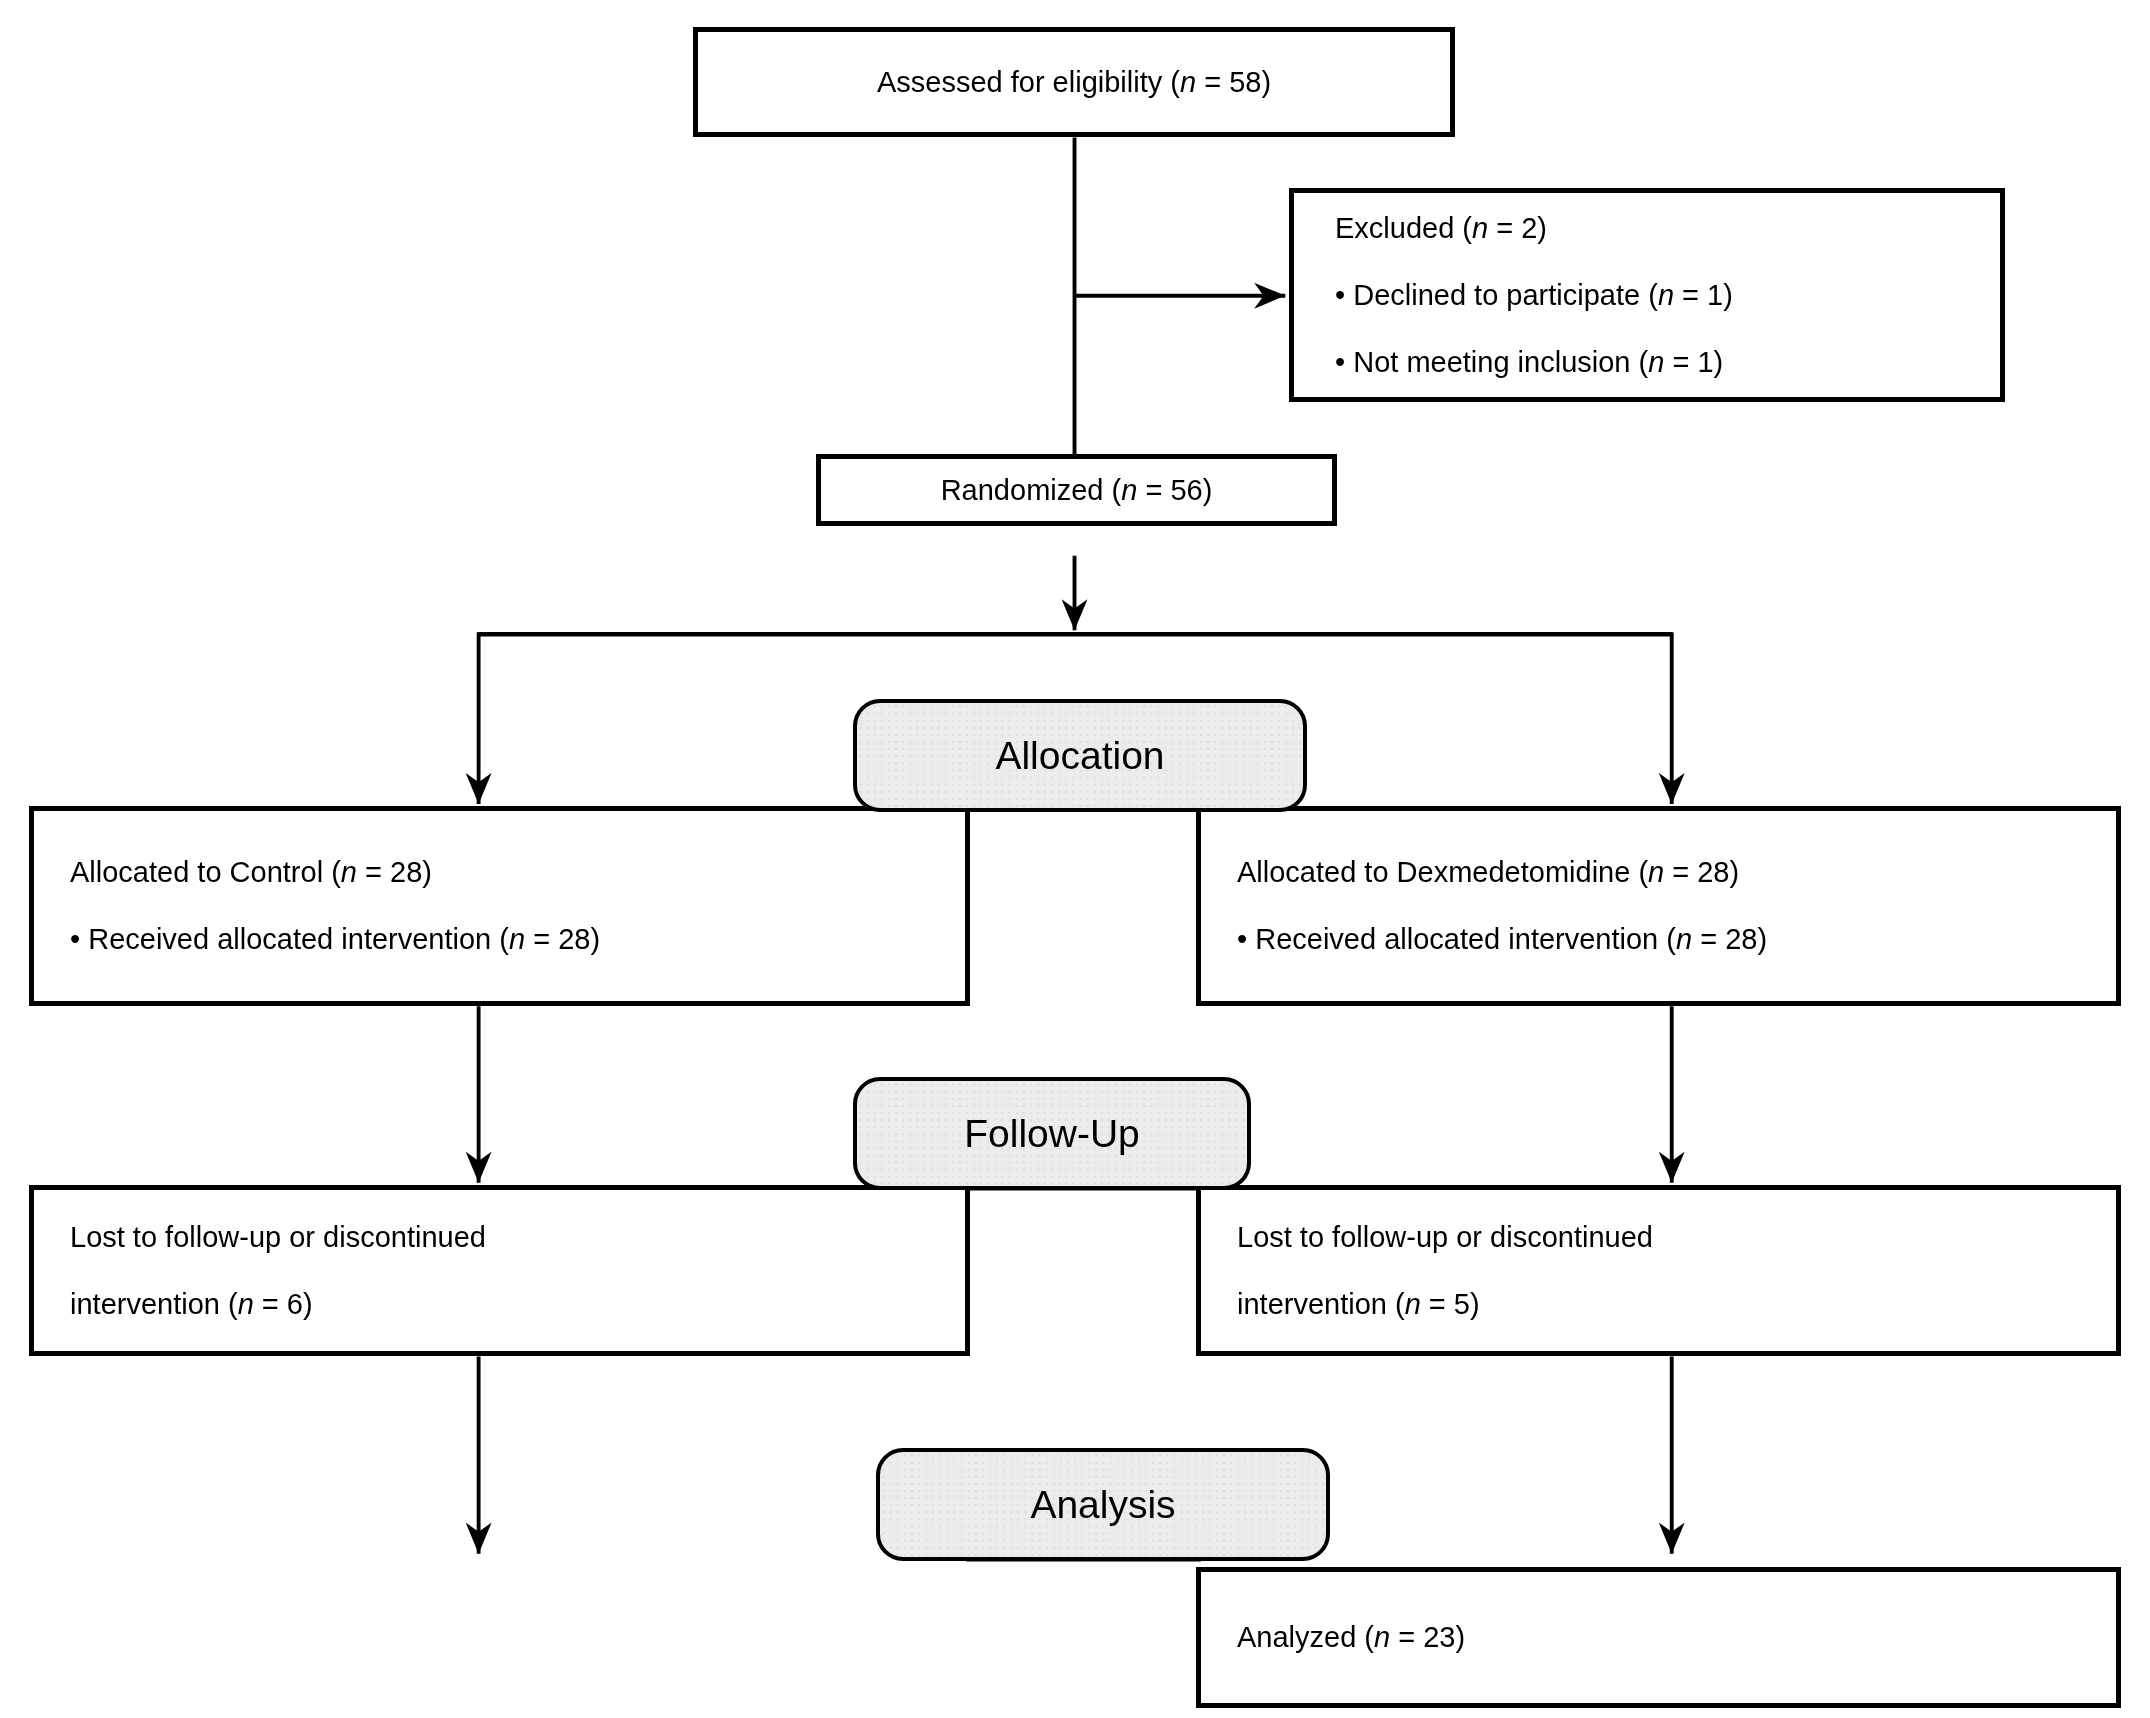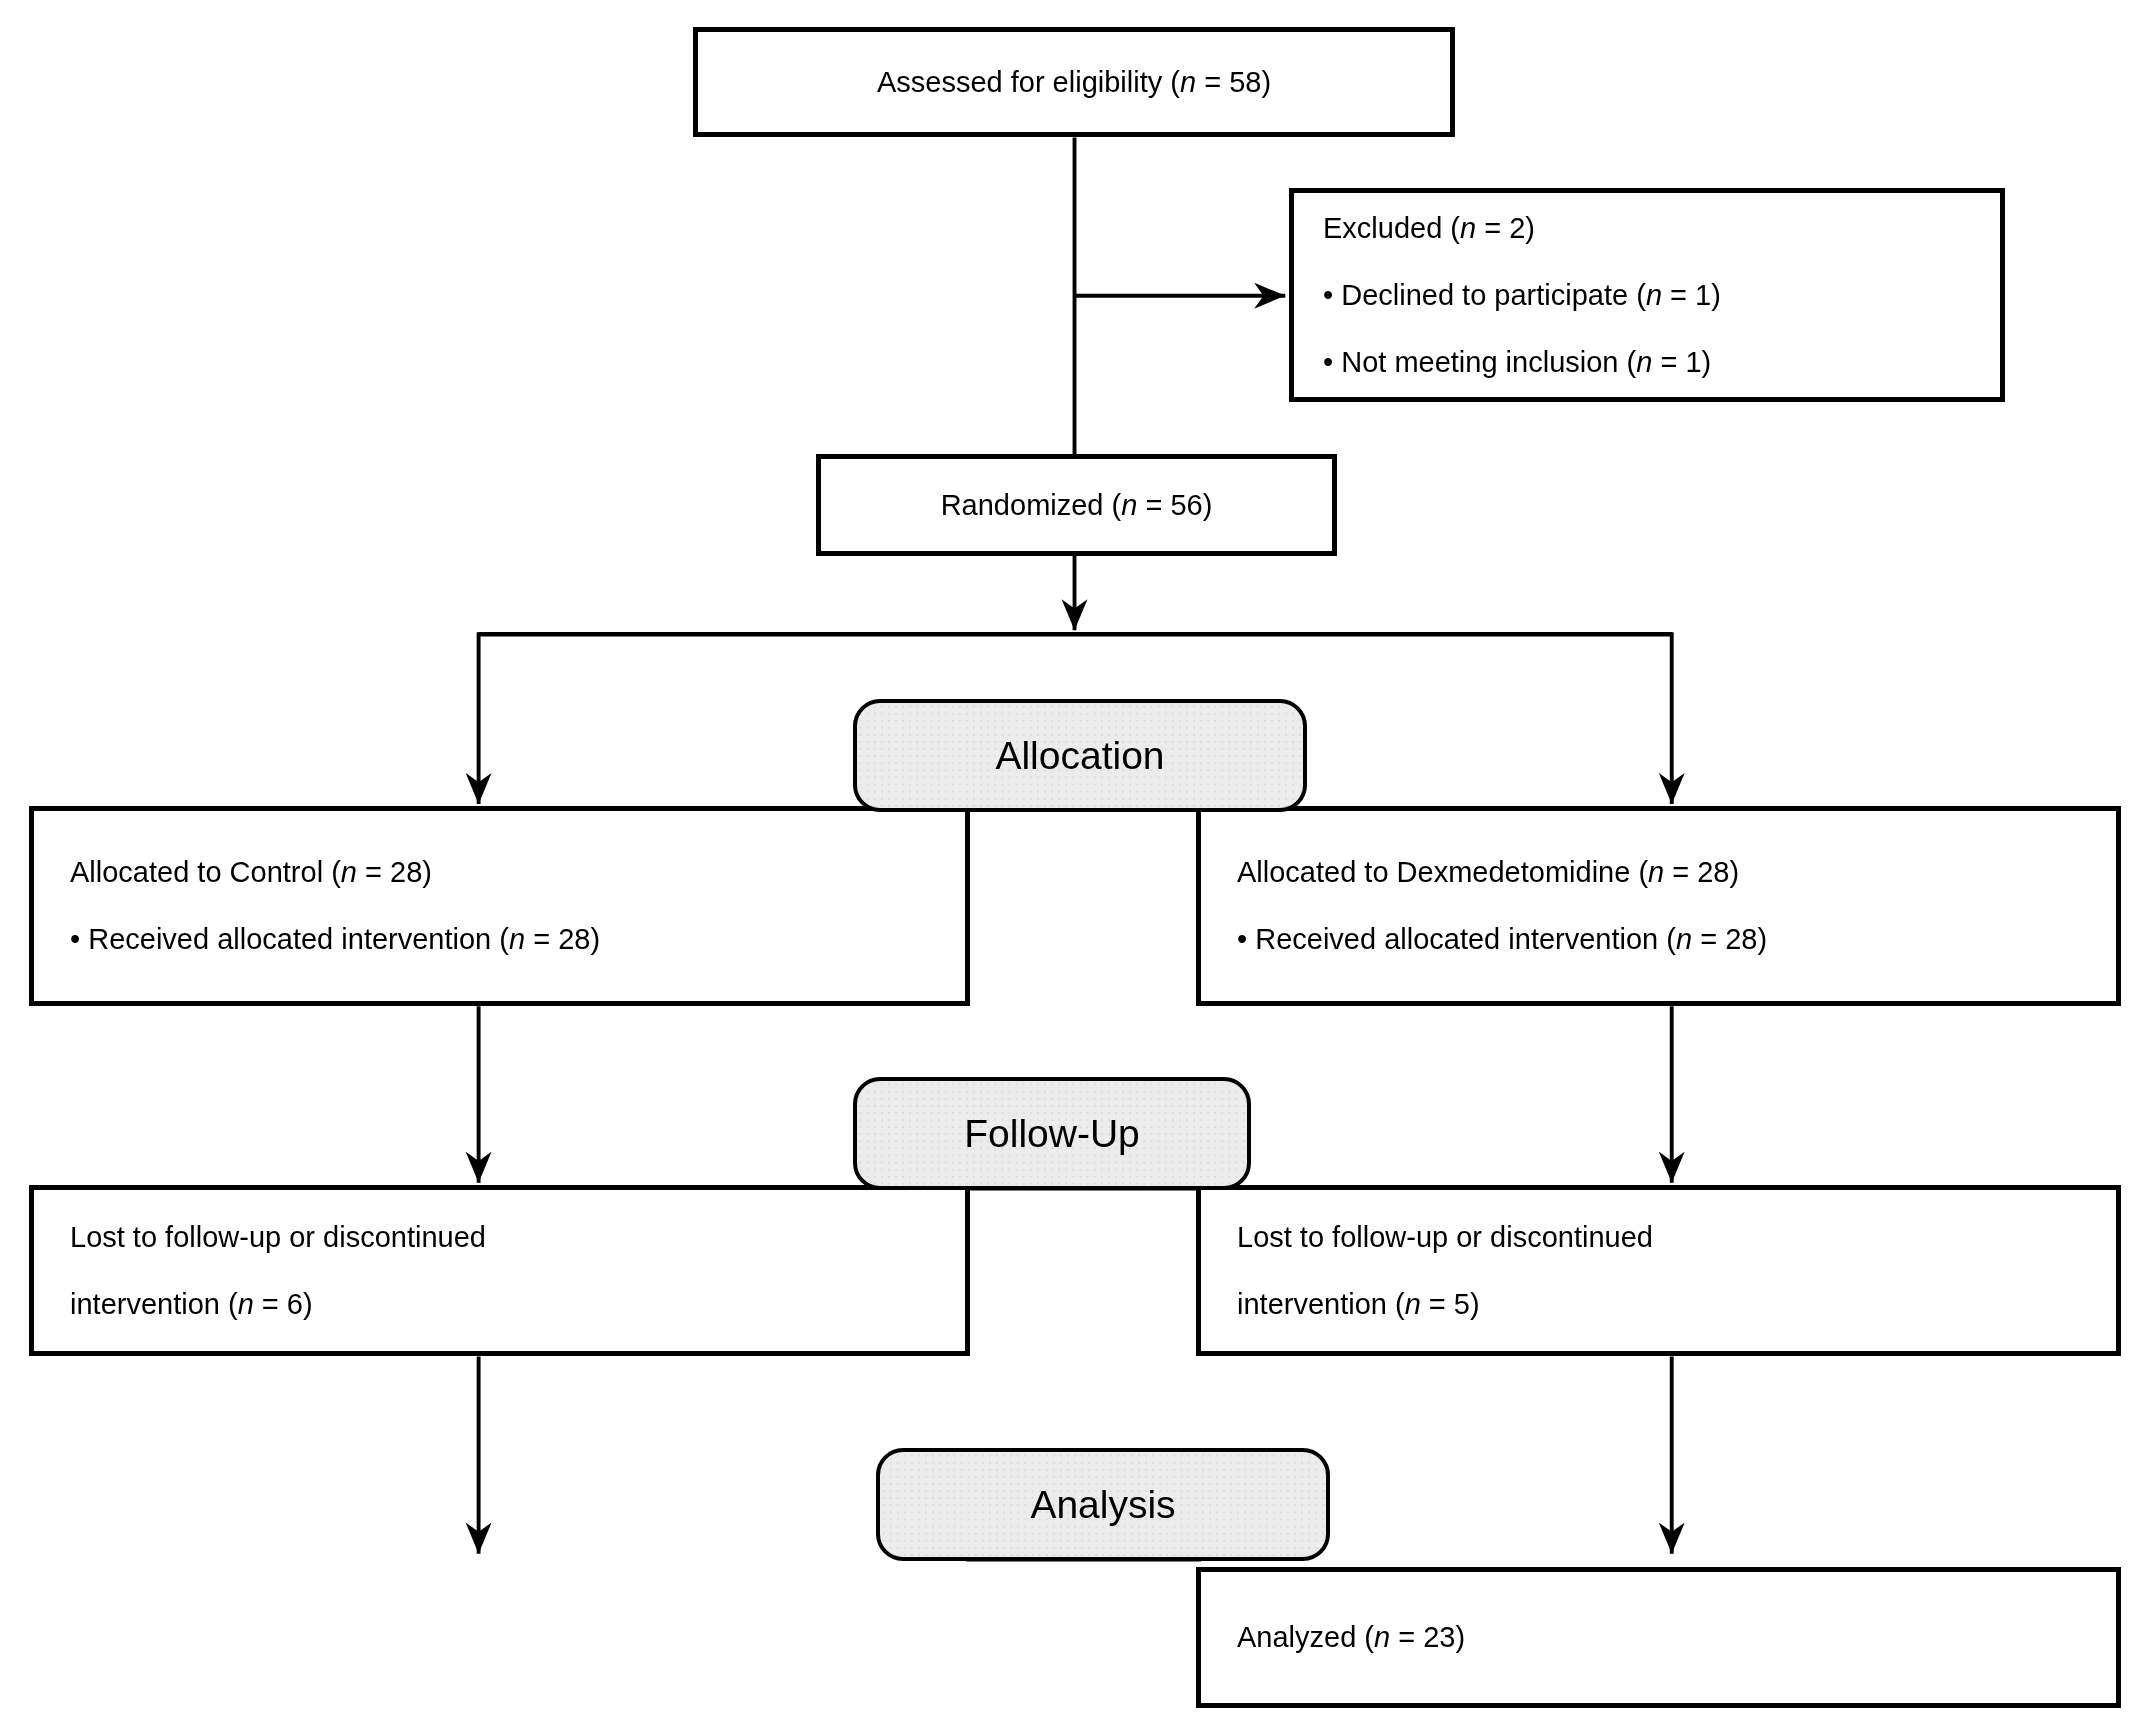--- a/index.html
+++ b/index.html
@@ -29,21 +29,21 @@
     border: 5.2px solid #000000;
     display: flex;
     flex-direction: column;
     justify-content: center;
     font-size: 29px;
     line-height: 67px;
     z-index: 2;
   }
   .box.center { align-items: center; text-align: center; }
   .box.left   { align-items: flex-start; text-align: left; padding-left: 36px; padding-right: 15.6px; }
-  .box.pad-sm { padding-left: 29px; }
+  .box.pad-sm { padding-left: 41px; }
   .stage {
     position: absolute;
     box-sizing: border-box;
     background-color: #ececec;
     background-image: radial-gradient(#d9d9df 1.3px, rgba(0,0,0,0) 1.3px);
     background-size: 7.1px 7.1px;
     border: 4.5px solid #000000;
     border-radius: 27px;
     display: flex;
     align-items: center;
@@ -84,21 +84,21 @@
   <div class="box center" style="left:693px; top:27px; width:762px; height:110px;">
     <span class="txt">Assessed for eligibility (<i>n</i> = 58)</span>
   </div>
 
   <div class="box left pad-sm" style="left:1289px; top:188px; width:716px; height:214px;">
     <span class="txt">Excluded (<i>n</i> = 2)</span>
     <span class="txt">• Declined to participate (<i>n</i> = 1)</span>
     <span class="txt">• Not meeting inclusion (<i>n</i> = 1)</span>
   </div>
 
-  <div class="box center" style="left:816px; top:454px; width:521px; height:102px;">
+  <div class="box center" style="left:816px; top:454px; width:521px; height:72px;">
     <span class="txt">Randomized (<i>n</i> = 56)</span>
   </div>
 
   <div class="stage" style="left:853px; top:699px; width:454px; height:113px;">
     <span class="txt">Allocation</span>
   </div>
 
   <div class="box left" style="left:29px; top:806px; width:941px; height:200px;">
     <span class="txt">Allocated to Control (<i>n</i> = 28)</span>
     <span class="txt">• Received allocated intervention (<i>n</i> = 28)</span>

